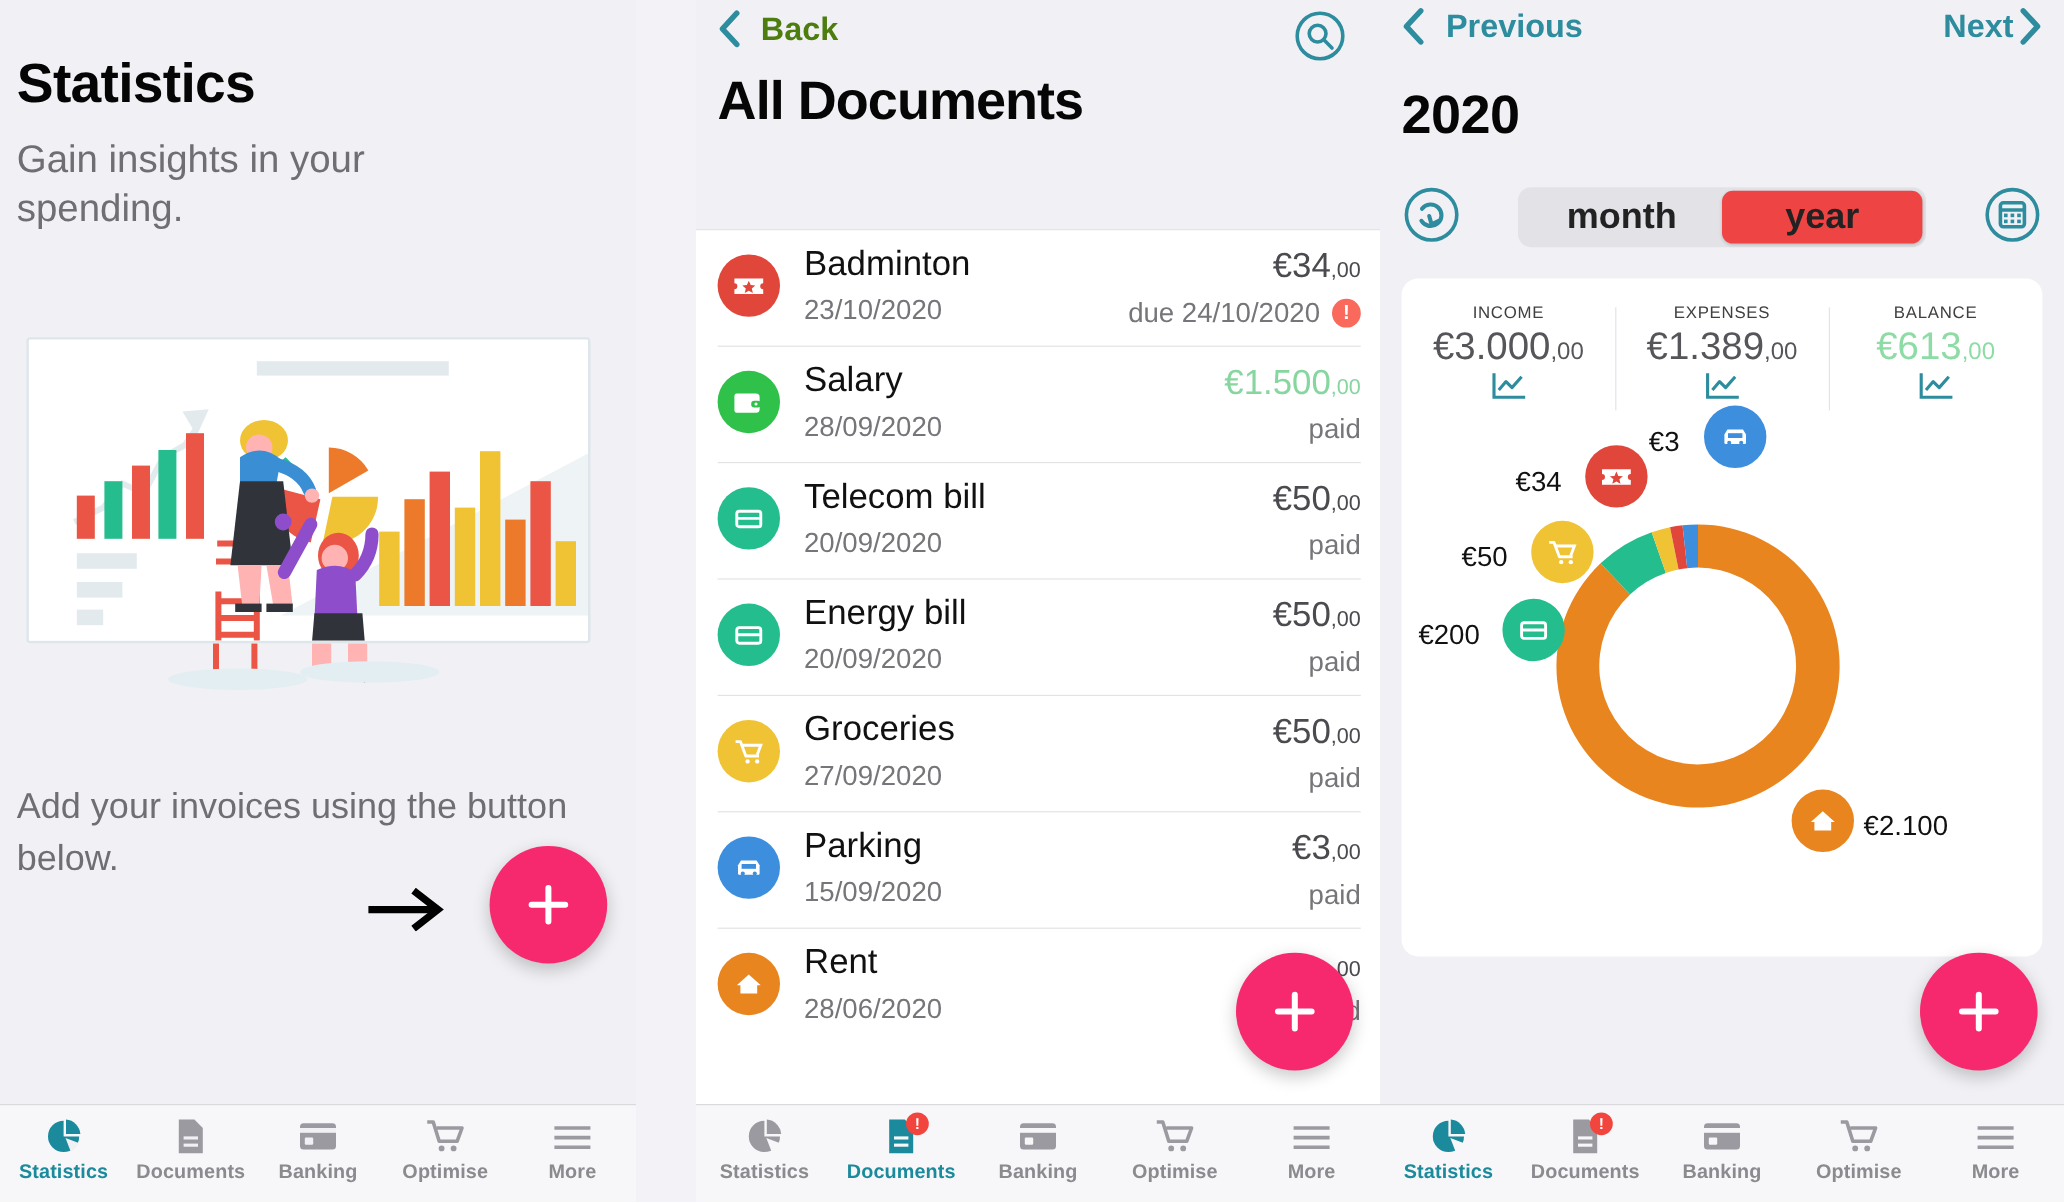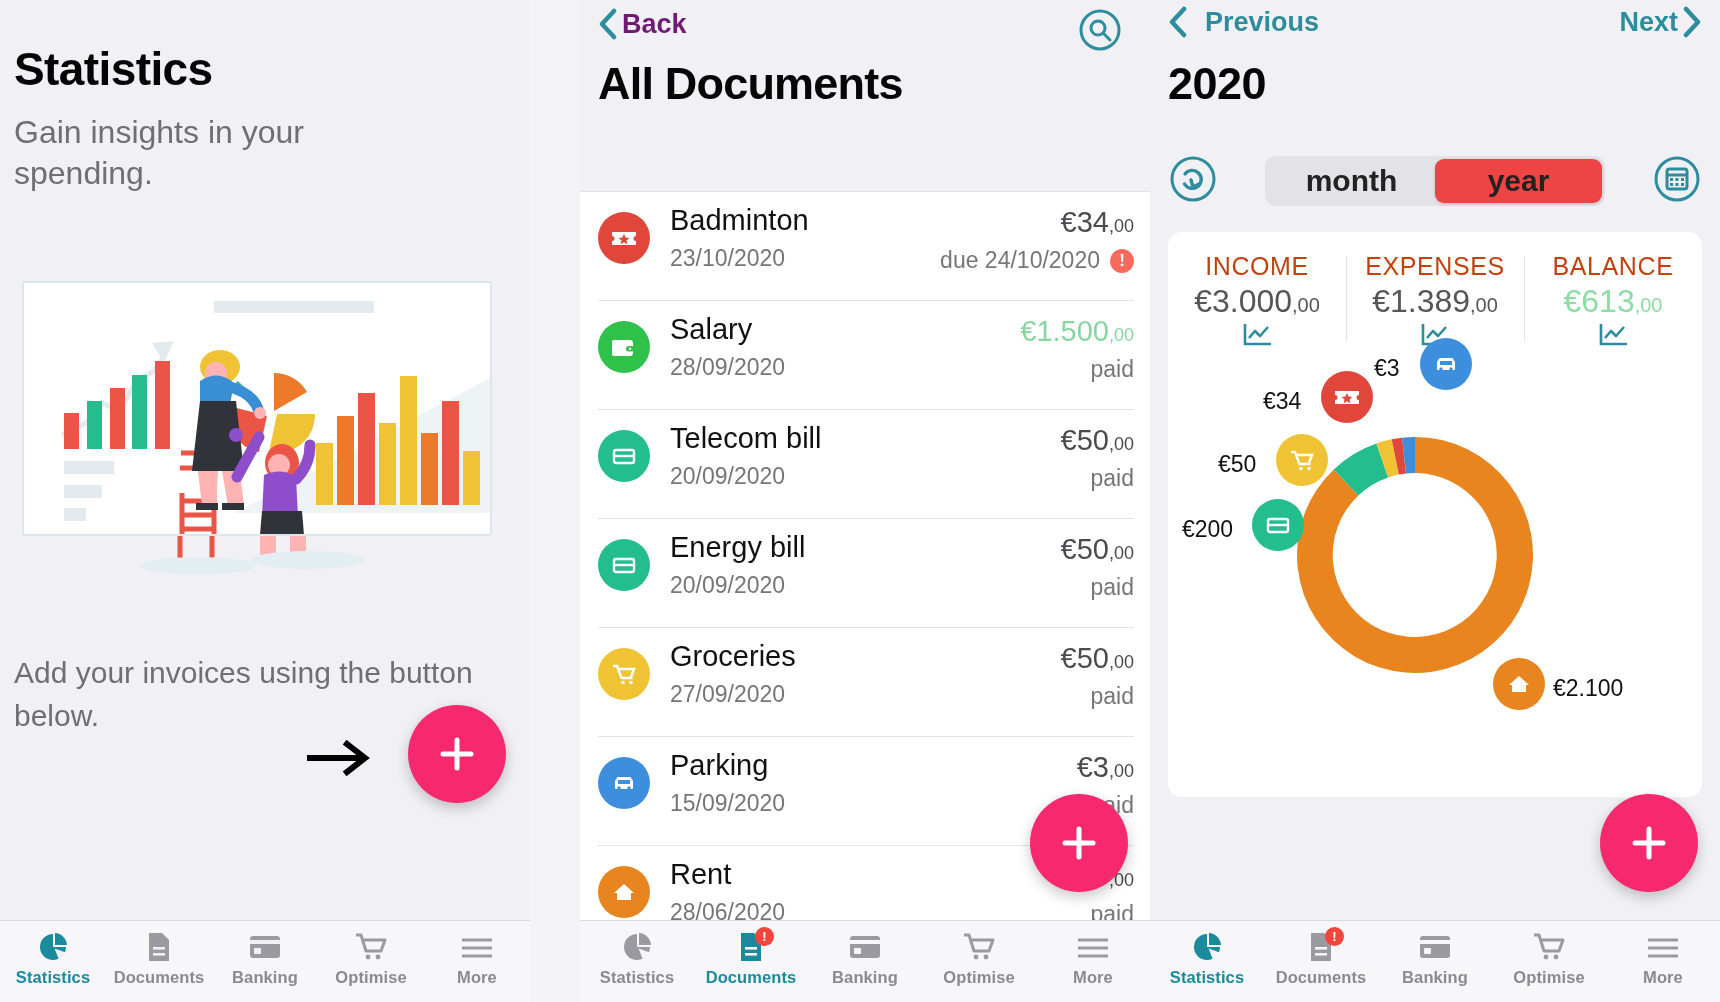--- a/index.html
+++ b/index.html
@@ -47,52 +47,52 @@
   .s1 .sub { position:absolute; left: 14px; top: 112px; width: 400px; font-size: 32px; line-height: 1.28; color: #6e6e73; }
   .illu { position:absolute; left: 22px; top: 281px; width: 470px; height: 255px; background:#fff; border: 2px solid #dde6ea; border-radius: 3px; overflow:hidden;}
   .illu-shadow{position:absolute;left:22px;top:536px;width:470px;height:90px;overflow:hidden;}
   .s1 .hint { position:absolute; left: 14px; top: 652px; width: 500px; font-size: 30px; line-height: 1.42; color: #6e6e73; }
   .arrow { position:absolute; left: 305px; top: 740px; }
   .s1 .fab { left: 408px; top: 705px; }
 
   
   .panel2 { background: #ffffff; }
   .p2head { position: absolute; left:0; right:0; top:0; height: 192px; background: #f1f1f5; border-bottom:1px solid #e0e0e5;}
-  .navback { position:absolute; left: 18px; top: 8px; display:flex; align-items:center; gap:4px; color:#701a75; font-size: 27px; font-weight: bold;}
+  .navback { position:absolute; left: 18px; top: 8px; display:flex; align-items:center; gap:16px; color:#4d7c0f; font-size: 27px; font-weight: bold;}
   .searchbtn { position:absolute; right: 28px; top: 8px; }
   .p2title { position:absolute; left: 18px; top: 58px; font-size: 45px; font-weight: bold; color: #060606; letter-spacing:-0.8px; }
 
   .doclist { position:absolute; left:0; right:0; top:192px; bottom: 82px; background:#fff; }
-  .docrow { height: 109px; position: relative; padding: 0 16px 0 18px; }
+  .docrow { height: 97px; position: relative; padding: 0 16px 0 18px; }
   .docrow:not(:last-child)::after{content:"";position:absolute;left:18px;right:16px;bottom:0;height:1px;background:#e3e3e6;}
   .dot { position:absolute; left: 18px; top: 20px; width: 52px; height: 52px; border-radius:50%; display:flex; align-items:center; justify-content:center;}
   .dname { position:absolute; left: 90px; top: 12px; font-size: 29px; color:#111; }
   .ddate { position:absolute; left: 90px; top: 53px; font-size: 23px; color:#75757a; }
   .damt { position:absolute; right: 16px; top: 14px; font-size: 29px; color:#4a4a4f; white-space:nowrap;}
   .damt .cents { font-size: 18px; }
   .damt.green { color: #87d6a0; }
   .dstat { position:absolute; right: 16px; top: 55px; font-size: 23px; color:#75757a; white-space:nowrap; display:flex; align-items:center; gap:10px;}
   .warn { width:24px; height:24px; border-radius:50%; background:#f96a5d; color:#fff; font-size:17px; font-weight:bold; display:flex; align-items:center; justify-content:center; line-height:1;}
   .panel2 .fab { right: 22px; bottom: 110px; }
 
   
   .panel3 { background: #f1f1f5; }
   .p3nav { position:absolute; left:0; right:0; top: 6px; height: 40px; }
   .navprev { position:absolute; left: 18px; top: 0; display:flex; align-items:center; gap:17px; color:#2d8c9e; font-size: 27px; font-weight: bold;}
   .navnext { position:absolute; right: 18px; top: 0; display:flex; align-items:center; gap:4px; color:#2d8c9e; font-size: 27px; font-weight: bold;}
-  .p3title { position:absolute; left: 18px; top: 58px; font-size: 45px; font-weight: bold; color:#060606; letter-spacing:-0.5px;}
+  .p3title { position:absolute; left: 18px; top: 70px; font-size: 45px; font-weight: bold; color:#060606; letter-spacing:-0.5px;}
   .p3ctrl { position:absolute; left: 18px; right: 18px; top: 155px; height: 52px; display:flex; align-items:center; justify-content:space-between;}
   .seg { width: 340px; height: 50px; background: #e2e2e7; border-radius: 11px; display:flex; padding:3px; }
   .segi { flex:1; display:flex; align-items:center; justify-content:center; font-size: 30px; font-weight:bold; color:#222; border-radius:9px;}
   .segi.on { background:#ef4444; box-shadow: 0 1px 3px rgba(0,0,0,.18); }
   .card { position:absolute; left: 18px; right: 18px; top: 232px; height: 565px; background:#fff; border-radius: 14px; overflow:hidden;}
   .sumrow { display:flex; height: 118px; padding-top: 20px; }
   .sumcell { flex:1; display:flex; flex-direction:column; align-items:center; gap:2px; position:relative;}
   .sumcell + .sumcell::before { content:""; position:absolute; left:0; top:4px; bottom:8px; width:1px; background:#e4e4e8;}
-  .sumlbl { font-size: 25px; letter-spacing:.6px; color:#c2410c;}
+  .sumlbl { font-size: 14px; letter-spacing:.6px; color:#404040;}
   .sumval { font-size: 32px; color:#55555a; white-space:nowrap;}
   .sumval .cents { font-size: 20px; }
   .sumval.green { color: #8ddba5; }
   .donutwrap { position:relative; height: 440px; }
   .chip { position:absolute; width: 52px; height: 52px; border-radius:50%; display:flex; align-items:center; justify-content:center; z-index:5;}
   .chiplbl { position:absolute; font-size: 23px; color:#111; white-space:nowrap; z-index:5;}
   .panel3 .fab { right: 22px; bottom: 110px; }
 </style>
 </head>
 <body>

